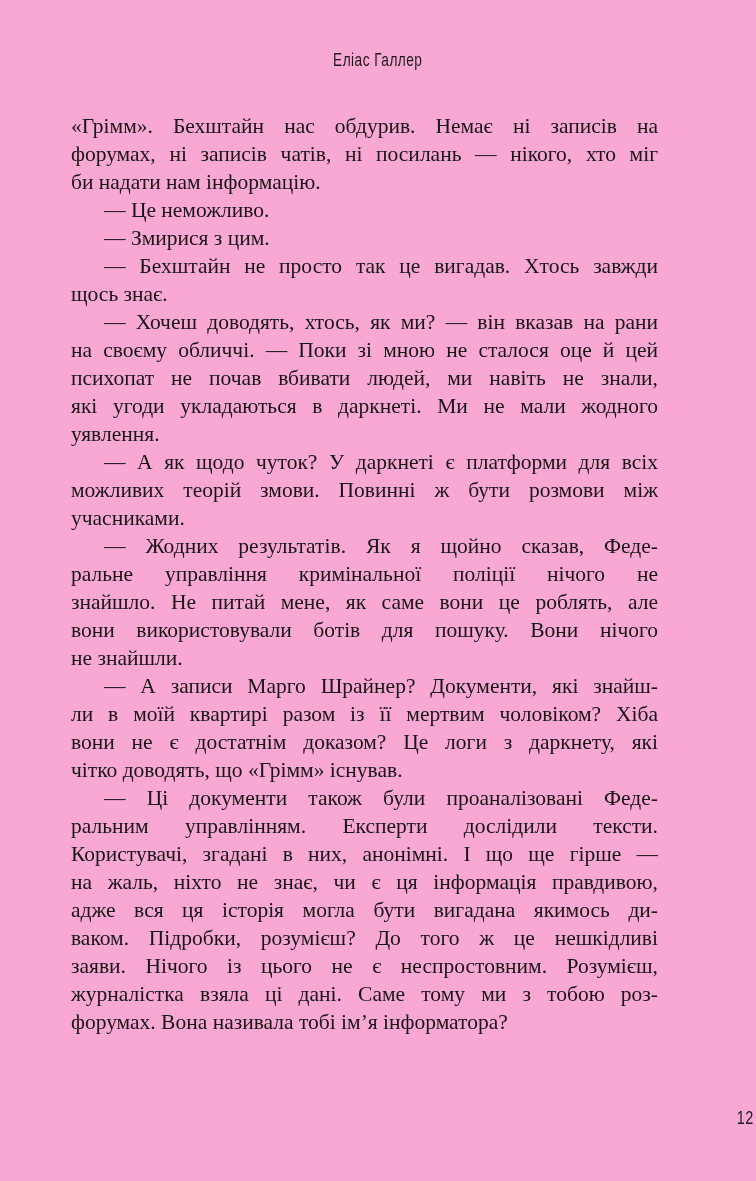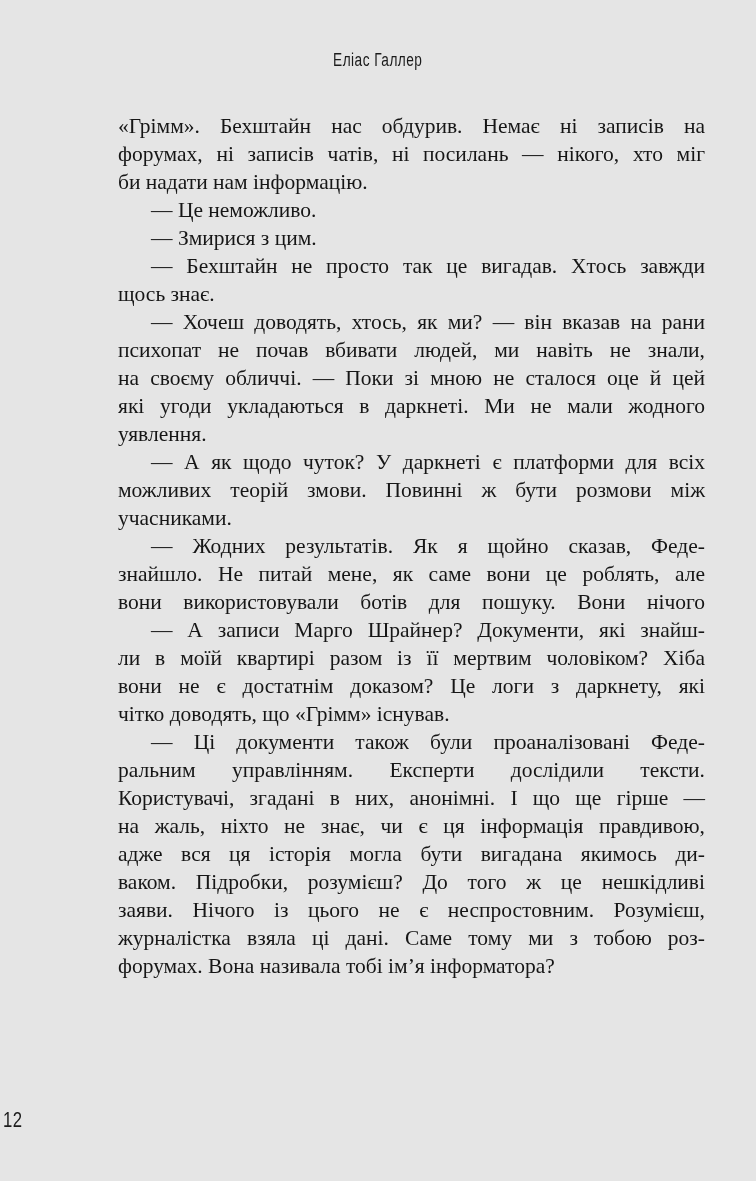--- a/index.html
+++ b/index.html
@@ -4,21 +4,21 @@
 <style>
   html, body {
     margin: 0;
     padding: 0;
     background: #ffffff;
   }
   .page {
     position: relative;
     width: 756px;
     height: 1181px;
-    background: #e5e5e5;
+    background: #f9a8d4;
     overflow: hidden;
   }
   .running-header {
     position: absolute;
     top: 50px;
     left: 0;
     width: 100%;
     text-align: center;
     font-family: "Liberation Sans", "DejaVu Sans", sans-serif;
     font-size: 18px;
@@ -34,43 +34,42 @@
   }
   .text-block {
     position: absolute;
     top: 112px;
     left: 71px;
     width: 587px;
     font-family: "Liberation Serif", "DejaVu Serif", serif;
     font-size: 21.5px;
     line-height: 28px;
     color: #161616;
-    margin-left: 47px;
   }
   .paragraph { margin: 0; }
   .line {
     text-align: justify;
     text-align-last: justify;
     white-space: normal;
   }
   .line.last {
     text-align: center;
     text-align-last: left;
   }
   .line.indent {
     text-indent: 33px;
   }
   .page-number {
     position: absolute;
     top: 1107px;
     left: 0;
     width: 100%;
-    text-align: left;
+    text-align: right;
     font-family: "Liberation Sans", "DejaVu Sans", sans-serif;
-    font-size: 22px;
+    font-size: 19px;
     color: #1b1b1b;
   }
 </style>
 </head>
 <body>
 
 <div class="page">
 
   <div class="running-header">
     <span class="condensed">Еліас Галлер</span>
@@ -87,34 +86,36 @@
       </div>
       <div class="paragraph">
         <div class="line last indent">— Змирися з цим.</div>
       </div>
       <div class="paragraph">
         <div class="line indent">— Бехштайн не просто так це вигадав. Хтось завжди</div>
         <div class="line last">щось знає.</div>
       </div>
       <div class="paragraph">
         <div class="line indent">— Хочеш доводять, хтось, як ми? — він вказав на рани</div>
+        <div class="line">на своєму обличчі. — Поки зі мною не сталося оце й цей</div>
         <div class="line">психопат не почав вбивати людей, ми навіть не знали,</div>
-        <div class="line">на своєму обличчі. — Поки зі мною не сталося оце й цей</div>
         <div class="line">які угоди укладаються в даркнеті. Ми не мали жодного</div>
         <div class="line last">уявлення.</div>
       </div>
       <div class="paragraph">
         <div class="line indent">— А як щодо чуток? У даркнеті є платформи для всіх</div>
         <div class="line">можливих теорій змови. Повинні ж бути розмови між</div>
         <div class="line last">учасниками.</div>
       </div>
       <div class="paragraph">
         <div class="line indent">— Жодних результатів. Як я щойно сказав, Феде-</div>
+        <div class="line">ральне управління кримінальної поліції нічого не</div>
         <div class="line">знайшло. Не питай мене, як саме вони це роблять, але</div>
         <div class="line">вони використовували ботів для пошуку. Вони нічого</div>
+        <div class="line last">не знайшли.</div>
       </div>
       <div class="paragraph">
         <div class="line indent">— А записи Марго Шрайнер? Документи, які знайш-</div>
         <div class="line">ли в моїй квартирі разом із її мертвим чоловіком? Хіба</div>
         <div class="line">вони не є достатнім доказом? Це логи з даркнету, які</div>
         <div class="line last">чітко доводять, що «Грімм» існував.</div>
       </div>
       <div class="paragraph">
         <div class="line indent">— Ці документи також були проаналізовані Феде-</div>
         <div class="line">ральним управлінням. Експерти дослідили тексти.</div>

